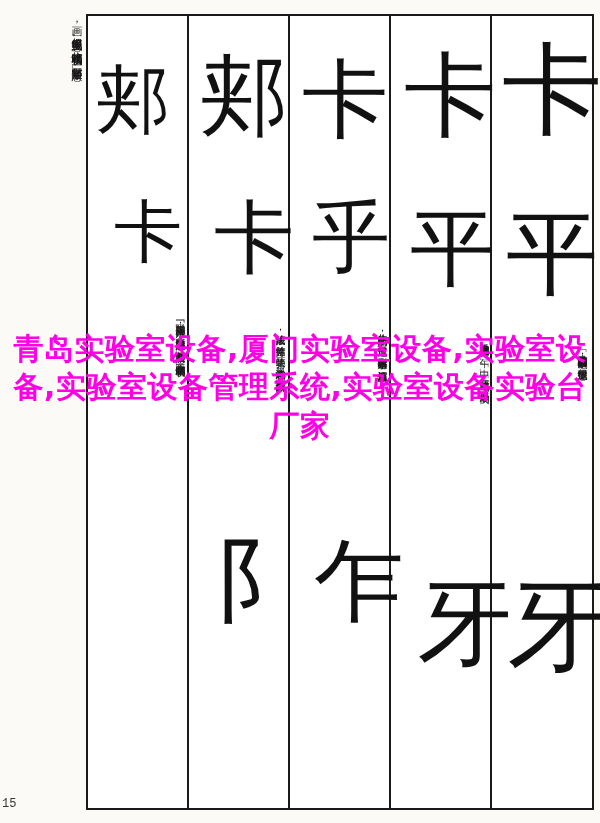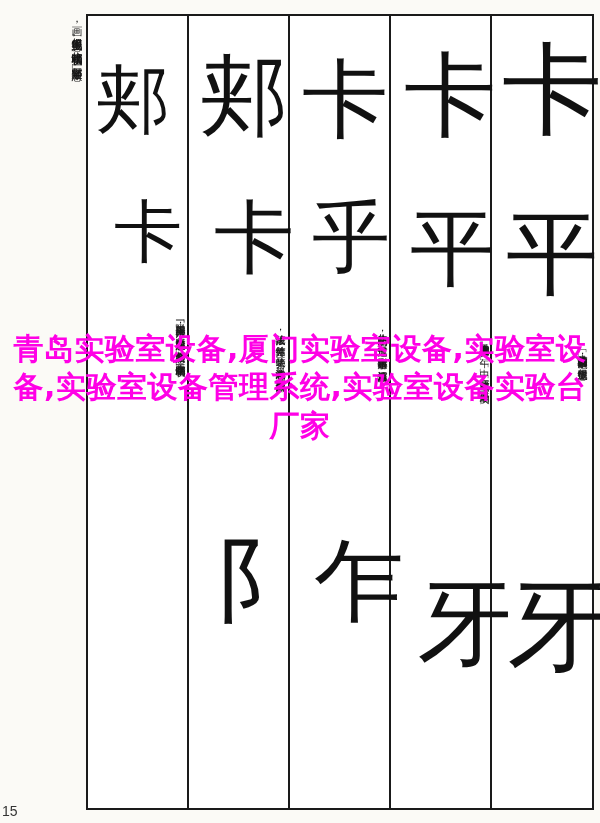--- a/index.html
+++ b/index.html
@@ -71,24 +71,24 @@
     line-height: 1.15;
     color: #1b1b1b;
     writing-mode: vertical-rl;
     text-orientation: upright;
     overflow: hidden;
     letter-spacing: 0.3px;
   }
   .page-number {
     position: absolute;
     left: 2px;
-    bottom: 4px;
-    font-size: 14px;
+    bottom: 12px;
+    font-size: 12px;
     color: #333;
-    font-family: Liberation Sans, sans-serif;
+    font-family: Liberation Mono, monospace;
   }
 
   
   .caption {
     position: absolute;
     left: 0;
     right: 0;
     top: 330px;
     text-align: center;
     font-family: "DejaVu Sans", sans-serif;

